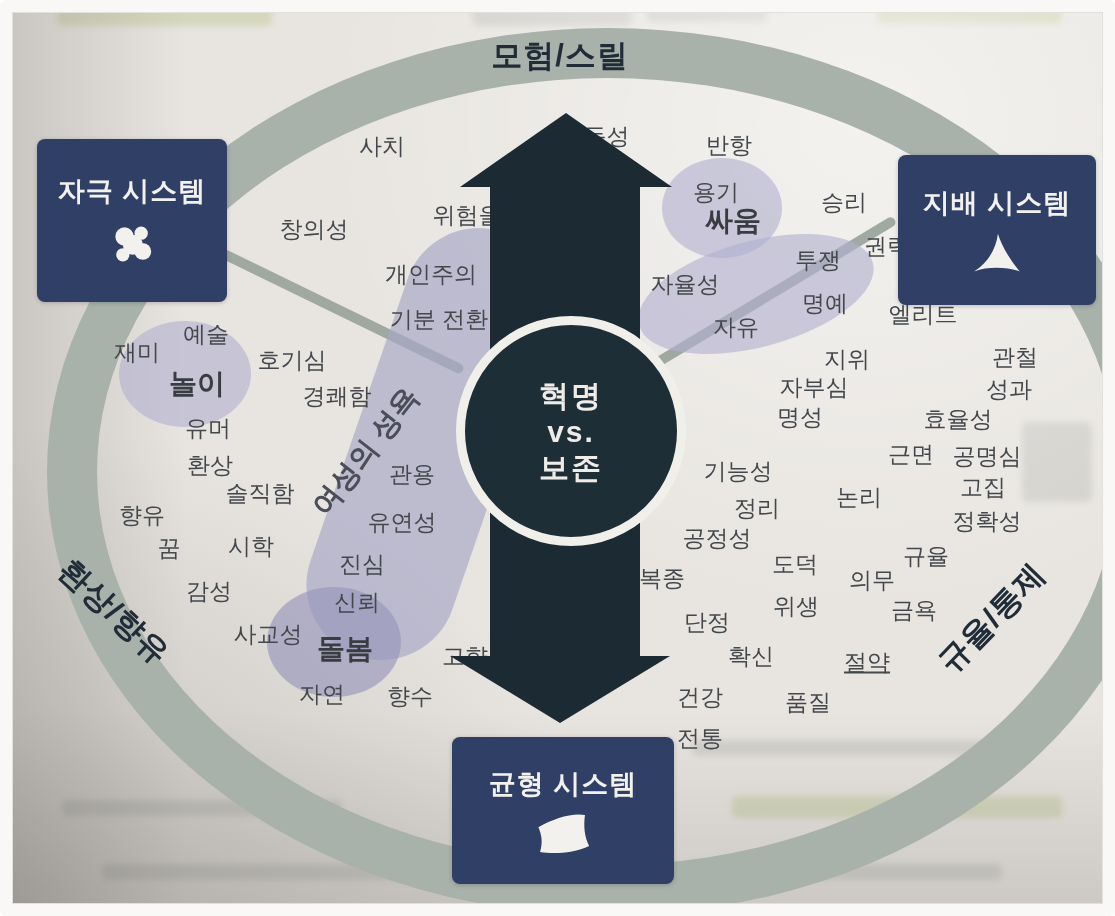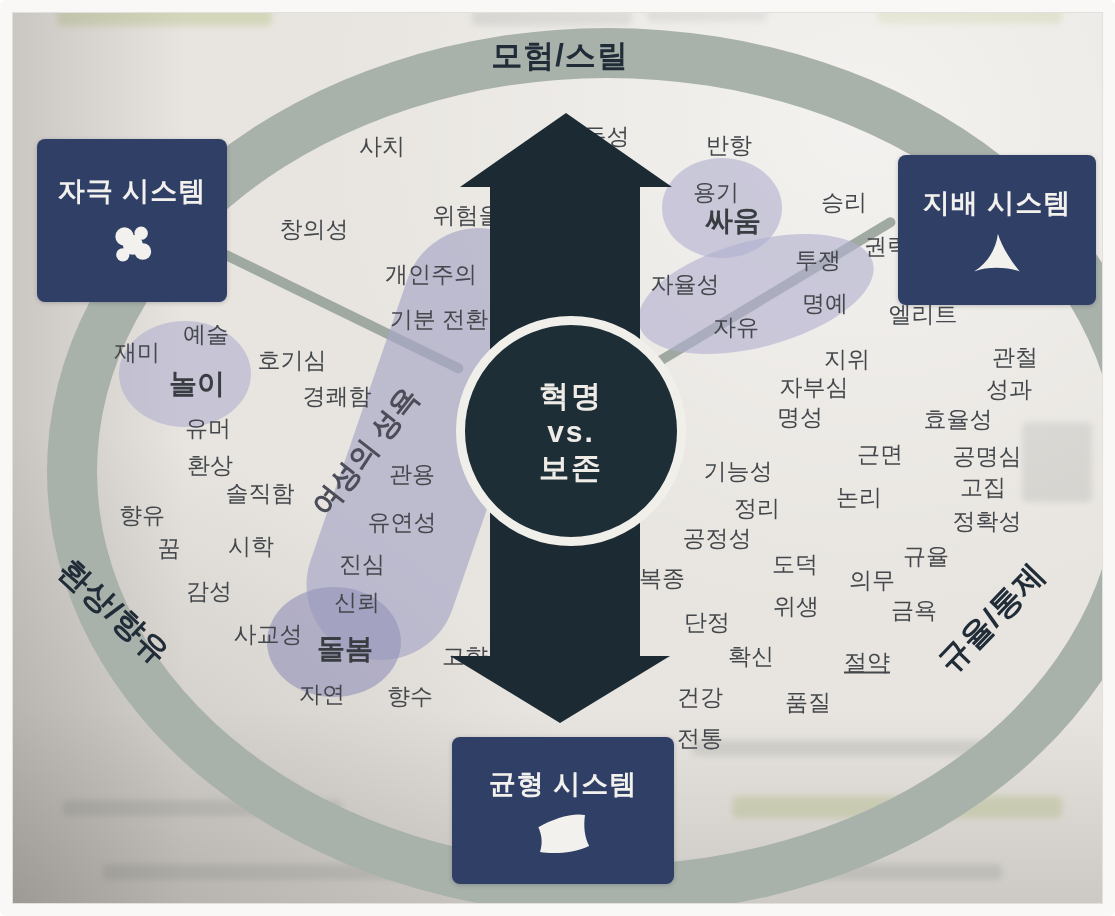--- a/index.html
+++ b/index.html
@@ -124,21 +124,21 @@
         <span class="word" style="left: 963px; top: 345px; margin-left: 40px;">관철</span>
         <span class="word word-bold" style="left: 185px; top: 372px;">놀이</span>
         <span class="word" style="left: 325px; top: 384px;">경쾌함</span>
         <span class="word" style="left: 802px; top: 375px;">자부심</span>
         <span class="word" style="left: 997px; top: 377px;">성과</span>
         <span class="word" style="left: 788px; top: 405px;">명성</span>
         <span class="word" style="left: 946px; top: 407px;">효율성</span>
         <span class="word" style="left: 196px; top: 416px;">유머</span>
         <span class="word" style="left: 198px; top: 453px;">환상</span>
         <span class="word" style="left: 400px; top: 462px;">관용</span>
-        <span class="word" style="left: 868px; top: 442px;">근면</span>
+        <span class="word" style="left: 899px; top: 442px;">근면</span>
         <span class="word" style="left: 975px; top: 444px;">공명심</span>
         <span class="word" style="left: 726px; top: 459px;">기능성</span>
         <span class="word" style="left: 971px; top: 475px;">고집</span>
         <span class="word" style="left: 847px; top: 485px;">논리</span>
         <span class="word" style="left: 248px; top: 481px;">솔직함</span>
         <span class="word" style="left: 130px; top: 503px;">향유</span>
         <span class="word" style="left: 390px; top: 510px;">유연성</span>
         <span class="word" style="left: 975px; top: 509px;">정확성</span>
         <span class="word" style="left: 745px; top: 496px;">정리</span>
         <span class="word" style="left: 705px; top: 526px;">공정성</span>

